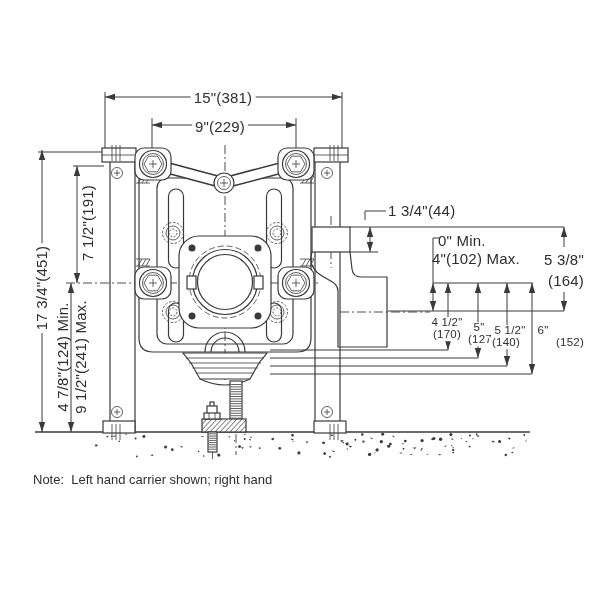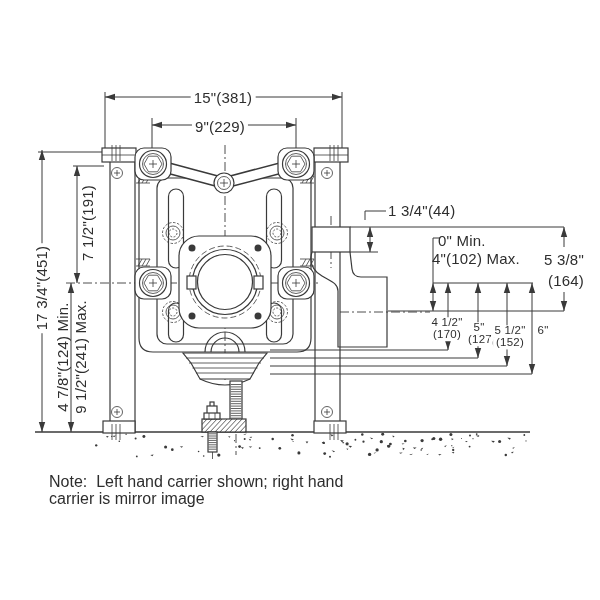--- a/index.html
+++ b/index.html
@@ -6,21 +6,21 @@
   html,body{margin:0;padding:0;background:#ffffff;}
   #stage{position:relative;width:600px;height:600px;background:#ffffff;overflow:hidden;
          font-family:"Liberation Sans","DejaVu Sans",sans-serif;}
   #tech{position:absolute;left:0;top:0;}
   .lbl{position:absolute;transform:translate(-50%,-50%);white-space:nowrap;
        font-size:15px;color:#2e2e2e;letter-spacing:.2px;line-height:1;}
   .rot{transform:translate(-50%,-50%) rotate(-90deg);}
   .la{transform:translate(0,-50%);}          
   .sm{font-size:11.5px;}
   .bg{background:#ffffff;padding:0 3px;}
-  .note{position:absolute;font-size:16px;color:#2e2e2e;white-space:pre;line-height:1.25;margin-left:16px;}
+  .note{position:absolute;font-size:13px;color:#2e2e2e;white-space:pre;line-height:1.25;}
   svg .ln{stroke:#3a3a3a;stroke-width:1;fill:none;}
   svg .st{stroke:#3a3a3a;stroke-width:1.2;fill:none;}
   svg .wh{stroke:#3a3a3a;stroke-width:1.2;fill:#ffffff;}
   svg .cl{stroke:#3a3a3a;stroke-width:.9;fill:none;stroke-dasharray:9 3 2 3;}
   svg .arw{fill:#3a3a3a;stroke:none;}
   svg .thin{stroke:#3a3a3a;stroke-width:.8;fill:none;}
   svg #speckles *{fill:#3a3a3a;stroke:none;}
 </style>
 </head>
 <body>
@@ -358,18 +358,17 @@
 <div class="lbl" style="left:564px;top:259px">5 3/8"</div>
 <div class="lbl" style="left:566px;top:280px">(164)</div>
 
 <div class="lbl sm bg" style="left:447px;top:323px">4 1/2"</div>
 <div class="lbl sm bg" style="left:447px;top:335px">(170)</div>
 <div class="lbl sm bg" style="left:479px;top:328px">5"</div>
 <div class="lbl sm bg" style="left:482px;top:340px">(127)</div>
 <div class="lbl sm bg" style="left:510px;top:331px">5 1/2"</div>
 <div class="lbl sm bg" style="left:506px;top:343px">(140)</div>
 <div class="lbl sm bg" style="left:543px;top:331px">6"</div>
-<div class="lbl sm bg" style="left:510px;top:343px">(152)</div>
+<div class="lbl sm bg" style="left:570px;top:343px">(152)</div>
 
 <div class="note" style="left:33px;top:472px">Note:  Left hand carrier shown; right hand</div>
-<div class="note" style="left:33px;top:489px">carrier is mirror image</div>
 
 </div>
 
 </body></html>

